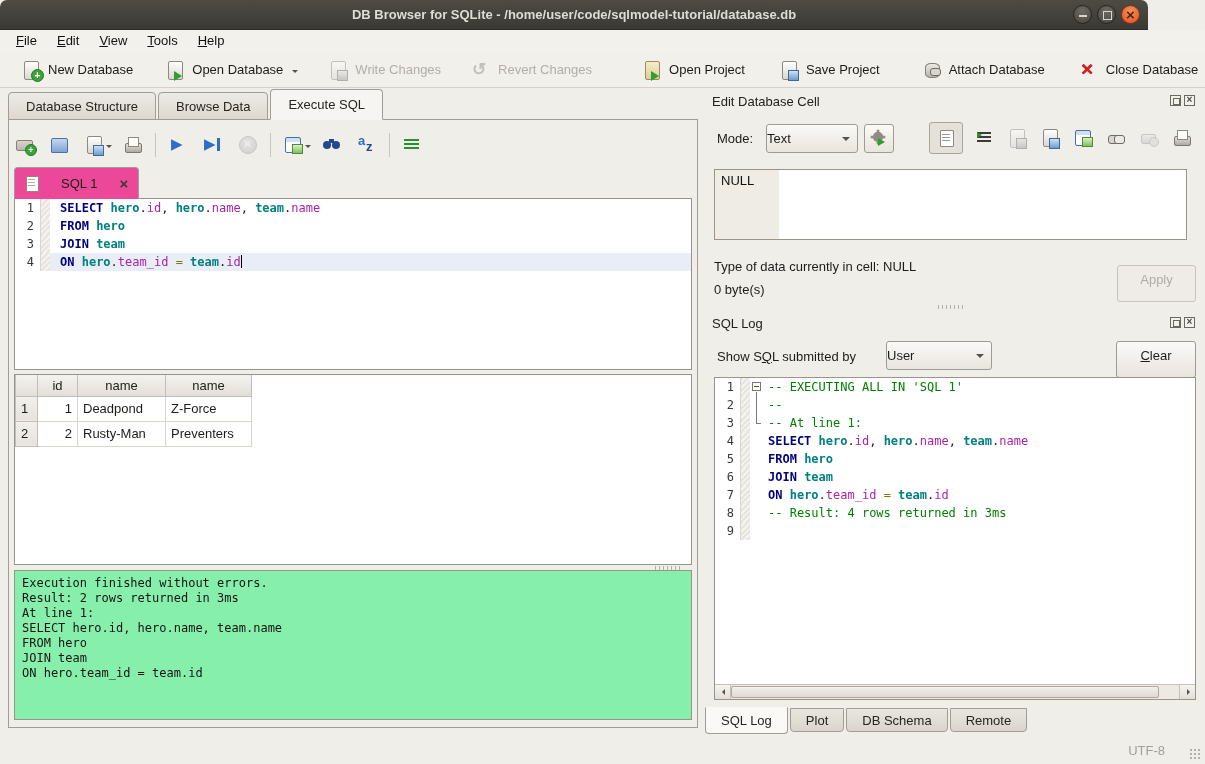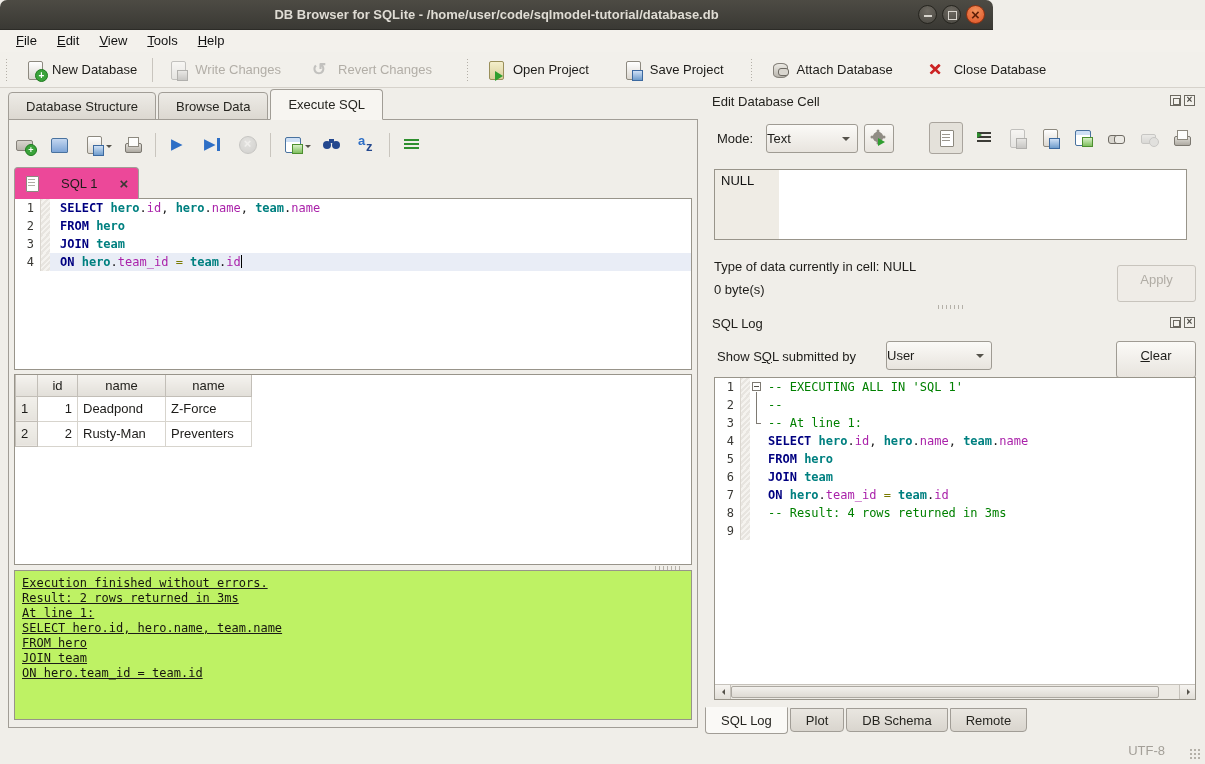--- a/index.html
+++ b/index.html
@@ -1,20 +1,20 @@
 <!DOCTYPE html>
 <html><head>
 <meta charset="utf-8">
 <style>
   * { margin:0; padding:0; box-sizing:border-box; }
   html,body { width:1205px; height:764px; }
   body { font-family:"Liberation Sans", sans-serif; font-size:13px; color:#1d1c19; background:#f0eee9; position:relative; overflow:hidden; }
 
   
-  .titlebar { position:absolute; left:0; top:0; width:993px; height:30px;
+  .titlebar { position:absolute; left:0; top:0; width:1148px; height:30px;
     background:linear-gradient(#4d4b44,#3a3934); border-radius:7px 7px 0 0;
     border-bottom:1px solid #2c2b27; }
   .titlebar .title { position:absolute; left:0; right:0; top:0; height:30px; line-height:30px;
     text-align:center; color:#dfdcd4; font-weight:bold; font-size:13px; }
   .winbtns { position:absolute; right:8px; top:5px; display:flex; gap:5px; }
   .wb { width:19px; height:19px; border-radius:50%; position:relative; }
   .wb.min,.wb.max { background:radial-gradient(circle at 50% 30%, #6e6a62, #47453f); border:1px solid #26251f; }
   .wb.min::after { content:""; position:absolute; left:5px; top:9px; width:8px; height:2px; background:#d8d5ce; }
   .wb.max::after { content:""; position:absolute; left:5px; top:5px; width:7px; height:7px; border:1.5px solid #d8d5ce; }
   .wb.close { background:radial-gradient(circle at 50% 30%, #f2925c, #dd5226); border:1px solid #8f3110; }
@@ -142,21 +142,21 @@
   .results { position:absolute; left:14px; top:374px; width:678px; height:191px; background:#fff; border:1px solid #98948a; overflow:hidden; }
   .grid { border-collapse:collapse; font-size:13px; }
   .grid th { background:linear-gradient(#f5f3ef,#e2dfd9); border:1px solid #c2beb7; border-top:none; font-weight:normal; text-align:center; height:21px; padding:0 6px; color:#23221e; }
   .grid th.corner { width:22px; }
   .grid td { border:1px solid #d7d4cd; height:25px; padding:0 5px; background:#fff; }
   .grid td.rowhead { background:linear-gradient(#f2f0eb,#e6e3dd); border-color:#c2beb7; text-align:left; width:22px; }
   .grid td.num { text-align:right; width:40px; }
   .grid td.w1 { width:88px; } .grid td.w2 { width:86px; }
 
   
-  .message { position:absolute; left:14px; top:570px; width:678px; height:150px; background:#bef264; border:1px solid #98948a;text-decoration:underline; }
+  .message { position:absolute; left:14px; top:570px; width:678px; height:150px; background:#86efac; border:1px solid #98948a; }
   .message pre { font-family:"DejaVu Sans Mono", monospace; font-size:12px; line-height:15px; padding:5px 7px; color:#16150f; }
   .hgrip { position:absolute; width:26px; height:4px;
     background-image:repeating-linear-gradient(90deg,#b4b0a8 0 1px, transparent 1px 4px); }
 
   
   .dock-title { position:absolute; font-size:13px; color:#23221e; }
   .dock-btns { position:absolute; display:flex; gap:3px; }
   .dbtn { width:11px; height:11px; border:1px solid #6b6860; background:#f3f1ec; position:relative; }
   .dbtn.float::after { content:""; position:absolute; left:2px; top:2px; width:5px; height:5px; border:1px solid #6b6860; }
   .dbtn.close::after { content:"×"; position:absolute; left:0; top:-2px; width:9px; text-align:center; font-size:10px; font-weight:bold; color:#4c4a44; }
@@ -226,20 +226,25 @@
   <div class="menu-item"><u>V</u>iew</div>
   <div class="menu-item"><u>T</u>ools</div>
   <div class="menu-item"><u>H</u>elp</div>
 </div>
 
 <div class="toolbar">
   <div class="grip"></div>
   <div class="tbtn">
     <span class="ic ic-file ic-newdb"></span>
     <span>New Database</span>
+  </div>
+  <div class="tbtn" style="margin-left:14px">
+    <span class="ic ic-file ic-opendb"></span>
+    <span>Open Database</span>
+    <span class="mini-caret"></span>
   </div>
   <div class="tsep"></div>
   <div class="tbtn disabled">
     <span class="ic ic-file ic-write"></span>
     <span>Write Changes</span>
   </div>
   <div class="tbtn disabled" style="margin-left:12px">
     <span class="ic ic-revert"></span>
     <span>Revert Changes</span>
   </div>

